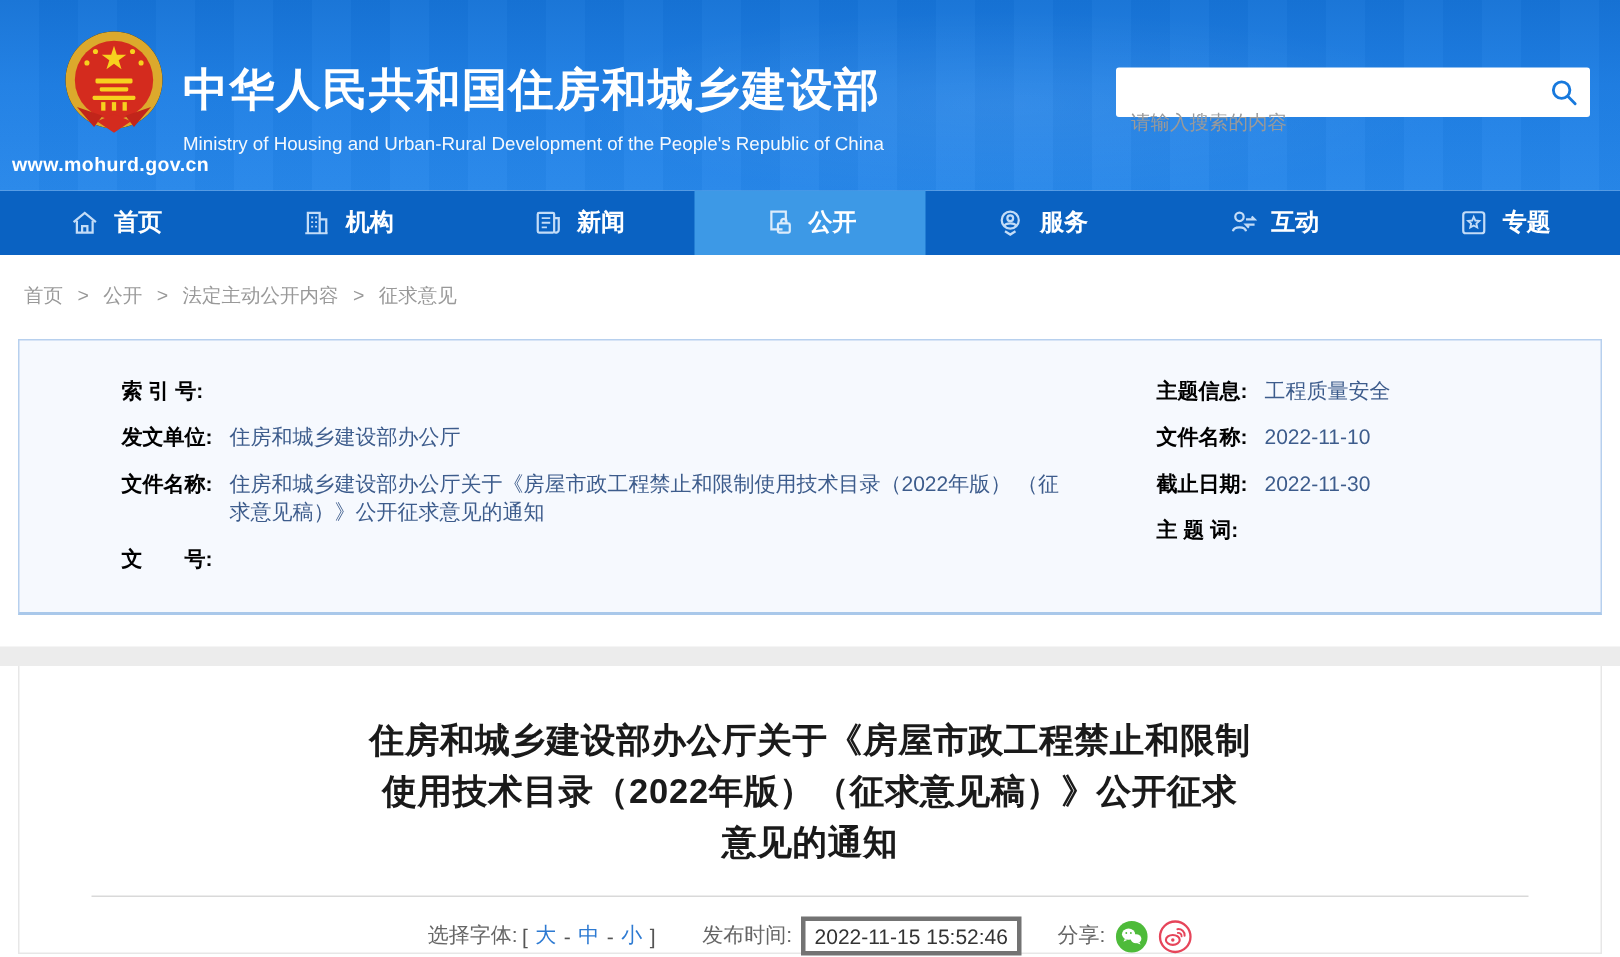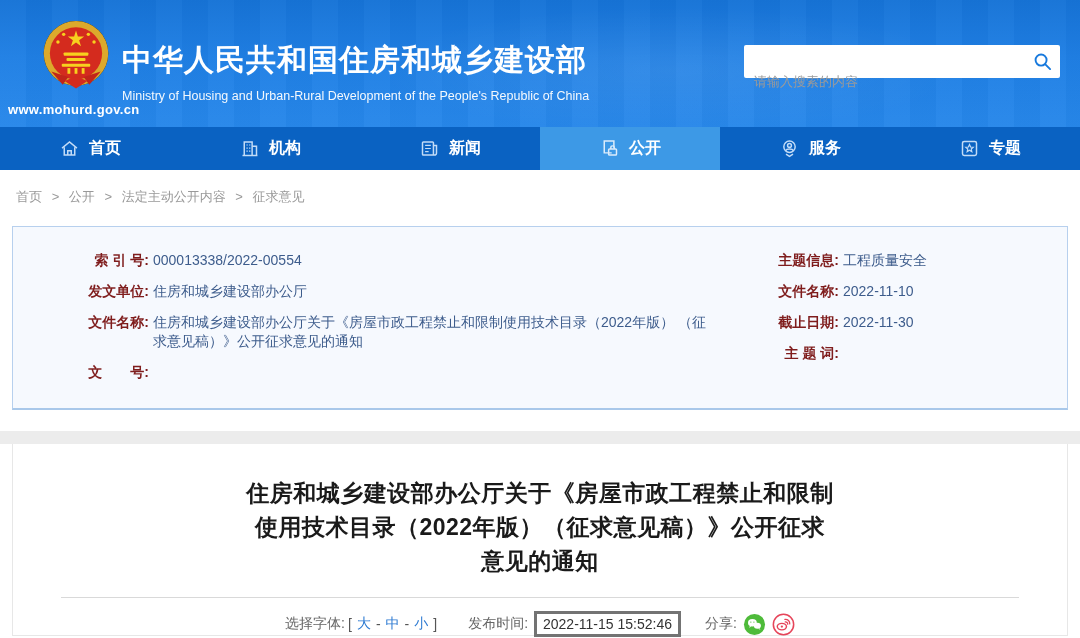--- a/index.html
+++ b/index.html
@@ -39,21 +39,21 @@
   .breadcrumb{ padding:18px 16px 17px; font-size:13px; color:#999; background:#fff; }
   .breadcrumb .crumb{ cursor:pointer; }
   .breadcrumb .sep{ margin:0 6px; color:#999; }
 
   
   .info-box{ margin:3px 12px 0; background:#f6f9fe; border:1px solid #b7d0ee;
     border-bottom:2px solid #a9c8ea; display:flex; padding:24px 0 14px; min-height:172px; }
   .info-left{ width:712px; padding-left:68px; }
   .info-right{ flex:1; padding-left:46px; }
   .info-row{ display:flex; margin-bottom:12px; font-size:14px; line-height:19px; }
-  .info-label{ color:#7f1d1d; font-weight:bold; white-space:nowrap; min-width:68px;text-align:right; }
+  .info-label{ color:#000000; font-weight:bold; white-space:nowrap; min-width:68px; }
   .info-value{ color:#3d5c8c; margin-left:4px; }
   .info-left .info-value{ max-width:560px; }
 
   
   .gray-band{ height:13px; background:#ececec; margin-top:21px; }
 
   
   .article-card{ margin:0 12px; background:#fff; border:1px solid #e7e7e7; border-top:none;
     height:192px; padding-top:32px; }
   .article-title{ text-align:center; font-size:23px; font-weight:bold; color:#1a1a1a;
@@ -146,20 +146,28 @@
     <svg width="21" height="21" viewBox="0 0 24 24" fill="none" stroke="#c3dcf7" stroke-width="1.7">
       <circle cx="12" cy="10" r="6.5"></circle>
       <circle cx="12" cy="8.5" r="2.2"></circle>
       <path d="M7.5 14.5 c1.2 -2.6 7.8 -2.6 9 0"></path>
       <path d="M8 18.5 L12 21 L16 18.5"></path>
     </svg>
     <span>服务</span>
   </div>
   <div class="nav-item">
     <svg width="21" height="21" viewBox="0 0 24 24" fill="none" stroke="#c3dcf7" stroke-width="1.7">
+      <circle cx="9.5" cy="7.5" r="3.2"></circle>
+      <path d="M4.5 18.5 c0.6 -4 9.4 -4 10 0"></path>
+      <path d="M14.5 9.5 h6.5 l-2.2 -2.2 M21 13.5 h-6.5 l2.2 2.2"></path>
+    </svg>
+    <span>互动</span>
+  </div>
+  <div class="nav-item">
+    <svg width="21" height="21" viewBox="0 0 24 24" fill="none" stroke="#c3dcf7" stroke-width="1.7">
       <rect x="4" y="4" width="16" height="16" rx="2"></rect>
       <path d="M12 7.5 l1.25 2.8 3 .3 -2.25 2 .65 3 -2.65 -1.55 -2.65 1.55 .65 -3 -2.25 -2 3 -.3 z" stroke-width="1.4"></path>
     </svg>
     <span>专题</span>
   </div>
 </nav>
 
 <div class="breadcrumb">
   <span class="crumb">首页</span>
   <span class="sep">&gt;</span>
@@ -167,21 +175,20 @@
   <span class="sep">&gt;</span>
   <span class="crumb">法定主动公开内容</span>
   <span class="sep">&gt;</span>
   <span class="crumb">征求意见</span>
 </div>
 
 <section class="info-box">
   <div class="info-left">
     <div class="info-row">
       <span class="info-label">索 引 号:</span>
-      <span class="info-value">000013338/2022-00554</span>
     </div>
     <div class="info-row">
       <span class="info-label">发文单位:</span>
       <span class="info-value">住房和城乡建设部办公厅</span>
     </div>
     <div class="info-row">
       <span class="info-label">文件名称:</span>
       <span class="info-value">住房和城乡建设部办公厅关于《房屋市政工程禁止和限制使用技术目录（2022年版） （征求意见稿）》公开征求意见的通知</span>
     </div>
     <div class="info-row">

